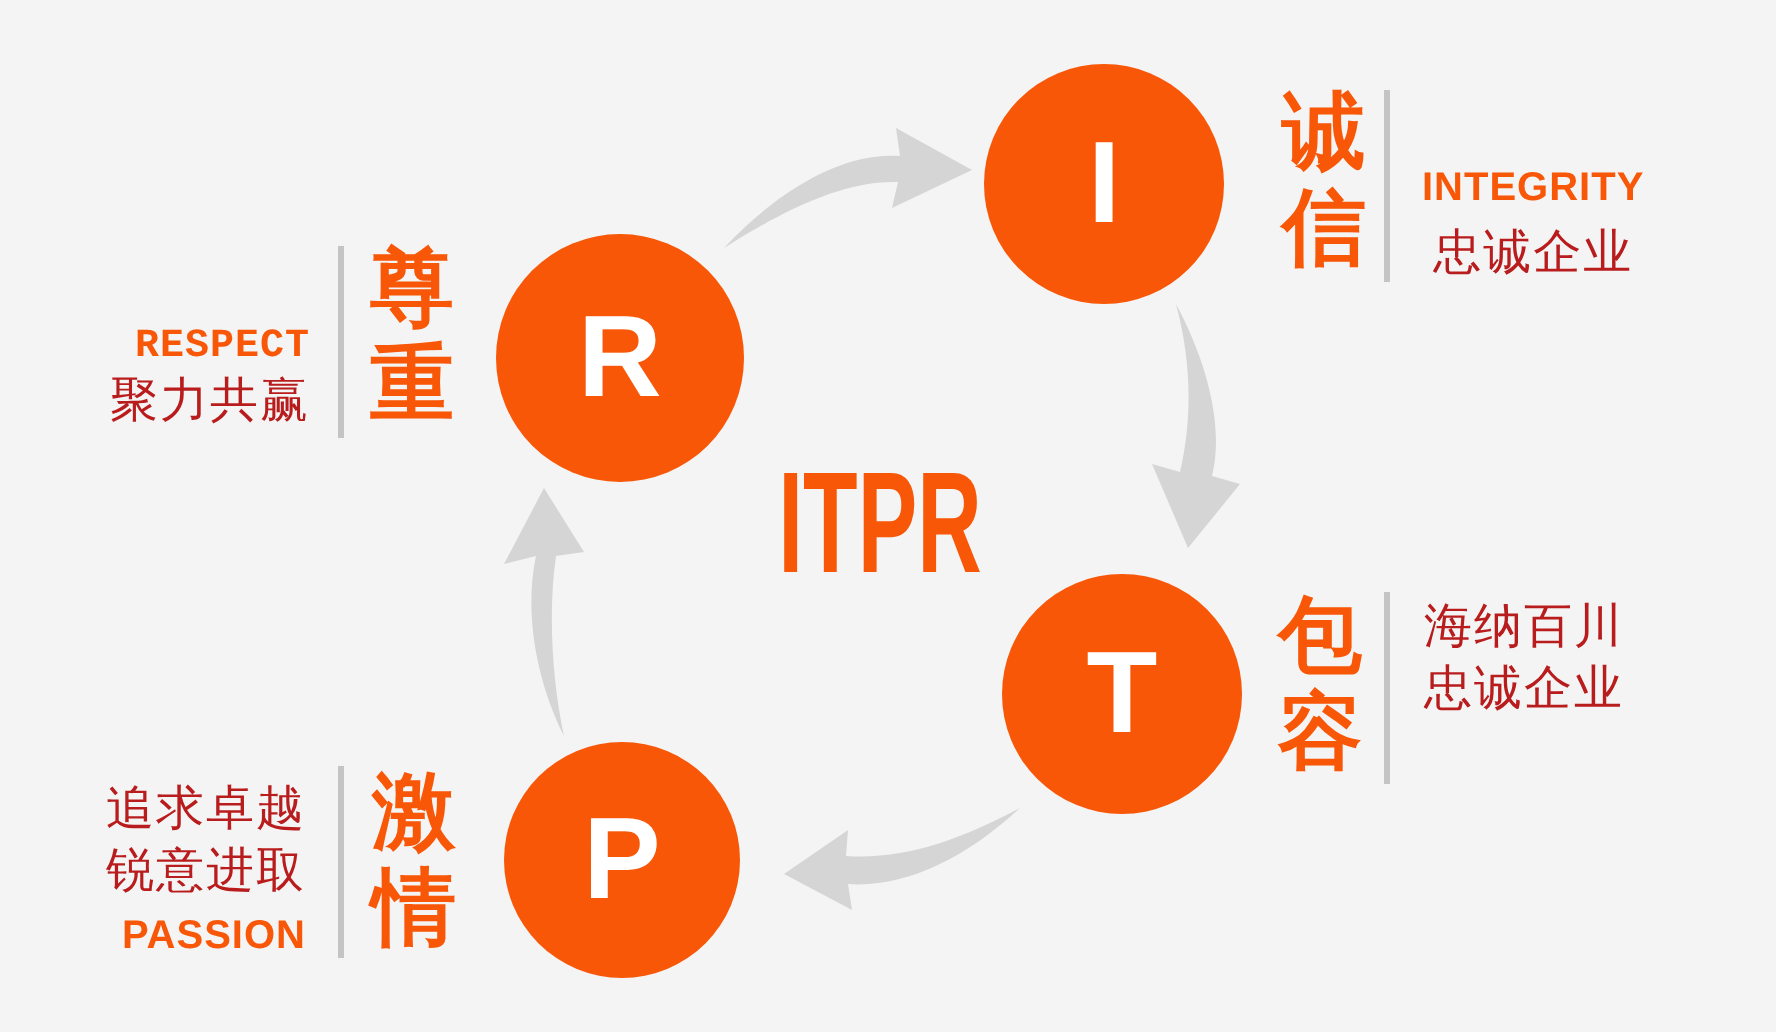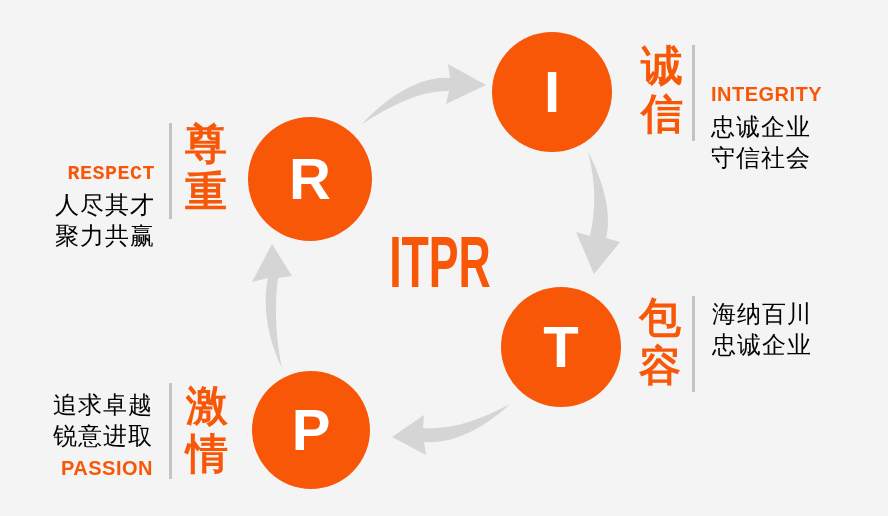--- a/index.html
+++ b/index.html
@@ -61,24 +61,25 @@
   .block.align-right { text-align: right; }
   .block .en {
     color: #F85708;
     font-weight: bold;
     font-size: 20px;
     line-height: 26px;
     letter-spacing: 0.5px;
     margin-top: 35px;
   }
   .block .cn {
-    color: #000000;
+    color: #b91c1c;
     font-size: 24px;
     line-height: 31px;
     letter-spacing: 1px;
+    text-align: center;
   }
   .block .gap-top { margin-top: 4px; }
   .block-respect { right: 733px; top: 126px; font-family: Liberation Mono, monospace; }
   .block-integrity { left: 711px; top: 46px; }
   .block-tolerance { left: 712px; top: 298px; }
   .block-passion { right: 735px; top: 389px; }
 
   .center-title {
     position: absolute;
     left: 340px;
@@ -134,21 +135,20 @@
   </div>
 
   <div class="vtitle vtitle-integrity">
     <span>诚</span>
     <span>信</span>
   </div>
   <div class="vdivider div-integrity"></div>
   <div class="block block-integrity">
     <div class="en">INTEGRITY</div>
     <div class="cn gap-top">忠诚企业</div>
-    <div class="cn">守信社会</div>
   </div>
 
   <div class="vtitle vtitle-tolerance">
     <span>包</span>
     <span>容</span>
   </div>
   <div class="vdivider div-tolerance"></div>
   <div class="block block-tolerance">
     <div class="cn">海纳百川</div>
     <div class="cn">忠诚企业</div>
@@ -165,17 +165,16 @@
     <div class="en gap-top">PASSION</div>
   </div>
 
   <div class="vtitle vtitle-respect">
     <span>尊</span>
     <span>重</span>
   </div>
   <div class="vdivider div-respect"></div>
   <div class="block align-right block-respect">
     <div class="en">RESPECT</div>
-    <div class="cn gap-top">人尽其才</div>
     <div class="cn">聚力共赢</div>
   </div>
 
 </div>
 
 </body></html>

